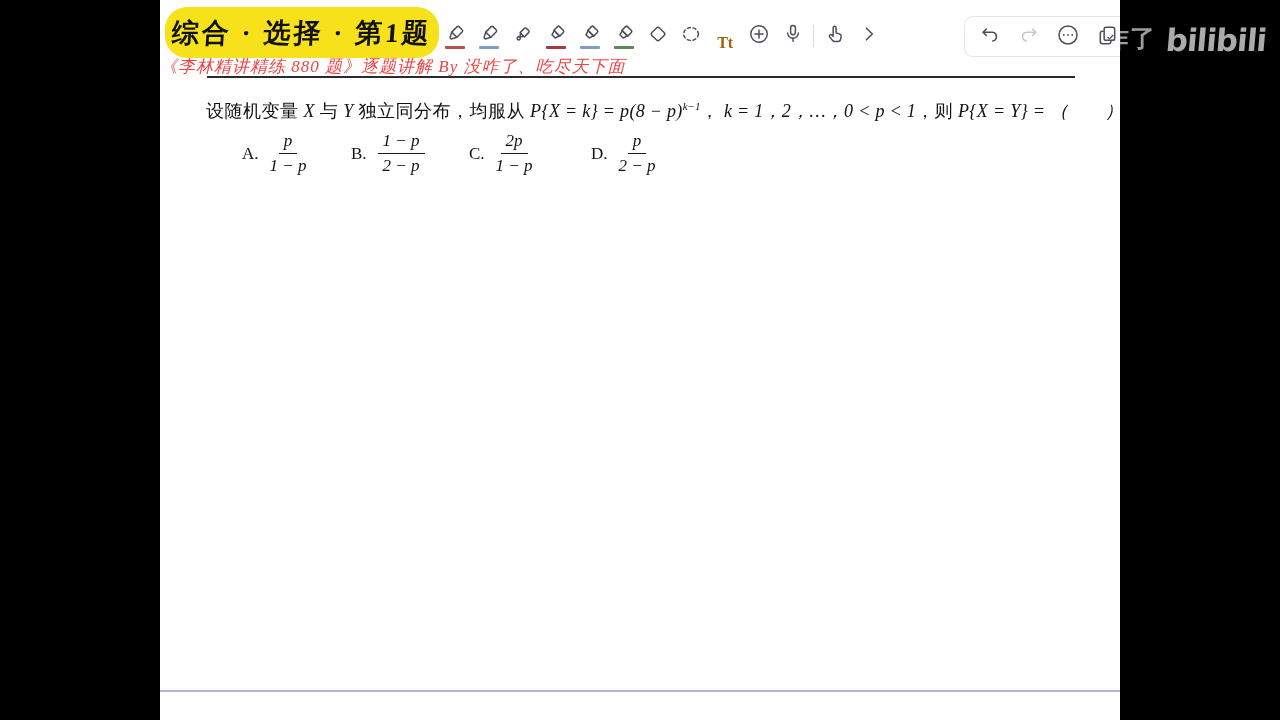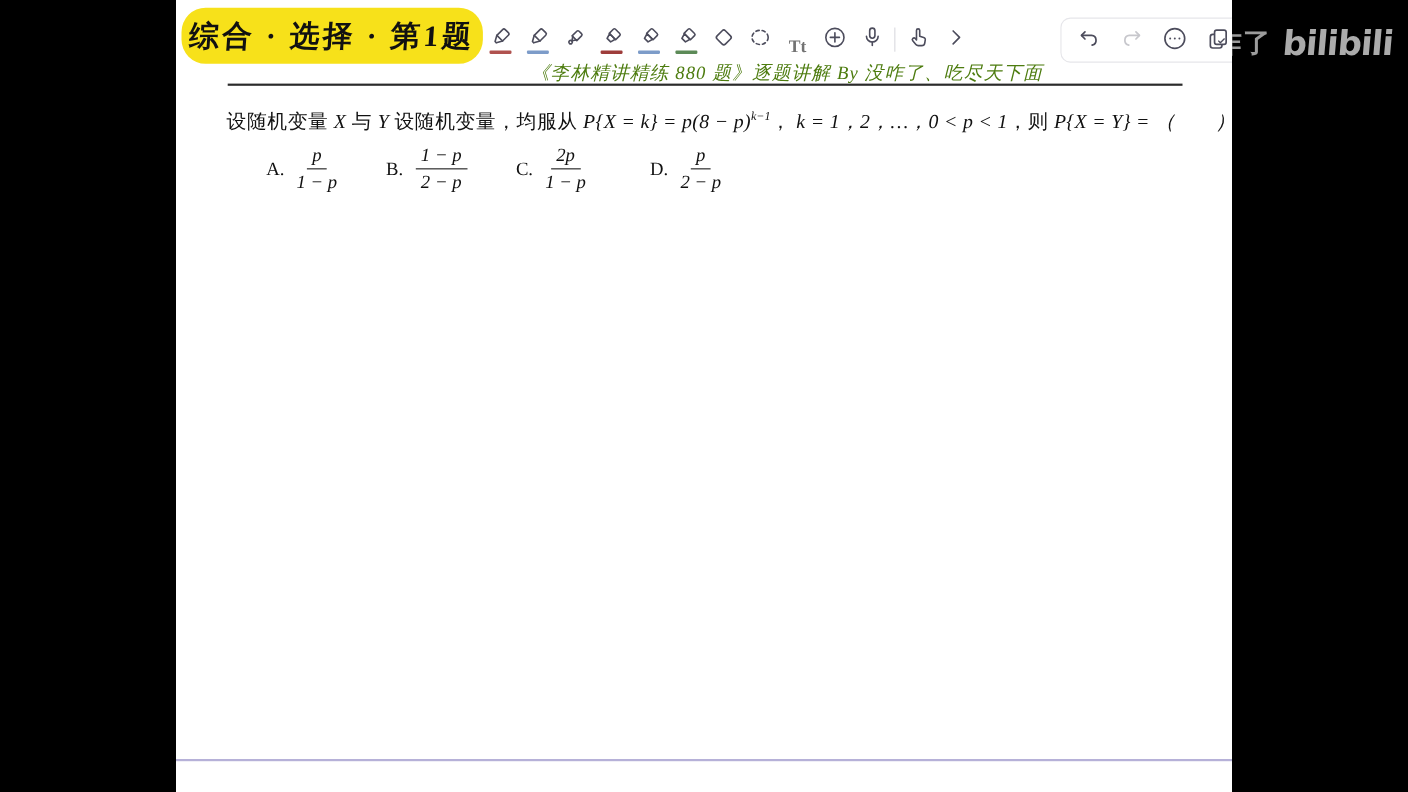--- a/index.html
+++ b/index.html
@@ -19,35 +19,35 @@
                   transform:skewX(-4deg); white-space:nowrap; }
 
   
   .toolbar { position:absolute; left:272px; top:13px; width:460px; height:45px;
              display:flex; align-items:center; justify-content:space-between;
              padding:0 10px; }
   .tool { display:flex; flex-direction:column; align-items:center; justify-content:center;
           width:26px; height:40px; background:none; border:none; cursor:pointer; color:#4c4c5c; }
   .tool svg { display:block; }
   .tool-underline { width:20px; height:3px; border-radius:1px; margin-top:1px; background:transparent; }
-  .tt-label { font-size:16px; font-weight:700; color:#737373;
+  .tt-label { font-size:16px; font-weight:700; color:#a16207;
               font-family:"Liberation Serif",serif; line-height:22px;margin-top:16px; }
   .toolbar-divider { width:1px; height:22px; background:#d9d9df; }
 
   
   .history-panel { position:absolute; left:804px; top:16px; width:170px; height:41px;
                    background:#fff; border:1px solid #e6e6ea; border-radius:9px;
                    display:flex; align-items:center; gap:16px; padding:0 14px; }
   .hbtn { background:none; border:none; cursor:pointer; width:24px; height:24px;
           display:flex; align-items:center; justify-content:center; color:#4c4c5c; }
   .hbtn.disabled { color:#c7c7cc; }
 
   
-  .doc-title { position:absolute; left:0; top:55px; width:788px; text-align:right;
-               font-size:17px; color:#4d7c0f; letter-spacing:1px; font-style:italic; }
+  .doc-title { position:absolute; left:0; top:55px; width:788px; text-align:left;
+               font-size:17px; color:#ef4444; letter-spacing:1px; font-style:italic; }
   .title-rule { position:absolute; left:47px; top:76px; width:868px; height:2px; background:#2b2b2b; }
 
   
   .problem { position:absolute; left:46px; top:92px; width:885px; font-size:18px;
              color:#111; line-height:28px; white-space:nowrap; }
   .cn { font-style:normal; letter-spacing:0.5px;margin-top:48px; }
   .math { font-style:italic; letter-spacing:0.3px; }
   .sup { font-size:11px; font-style:italic; vertical-align:super; letter-spacing:0; }
 
   
@@ -262,21 +262,21 @@
               <path d="M12 13.5l2 2 4-4" stroke-width="1.3"></path>
             </svg>
         </span>
       </button>
     </div>
 
     <div class="doc-title">《李林精讲精练 880 题》逐题讲解 By 没咋了、吃尽天下面</div>
     <div class="title-rule" style="background: rgb(43, 43, 43);"></div>
 
     <div class="problem">
-      <span class="cn">设随机变量 </span><span class="math">X</span><span class="cn"> 与 </span><span class="math">Y</span><span class="cn"> 设随机变量，均服从 </span><span class="math">P{X = k} = p(8 − p)</span><sup class="sup">k−1</sup><span class="cn">， </span><span class="math">k = 1，2，…，0 &lt; p &lt; 1</span><span class="cn">，则 </span><span class="math">P{X = Y} = （　　）.</span>
+      <span class="cn">设随机变量 </span><span class="math">X</span><span class="cn"> 与 </span><span class="math">Y</span><span class="cn"> 独立同分布，均服从 </span><span class="math">P{X = k} = p(8 − p)</span><sup class="sup">k−1</sup><span class="cn">， </span><span class="math">k = 1，2，…，0 &lt; p &lt; 1</span><span class="cn">，则 </span><span class="math">P{X = Y} = （　　）.</span>
     </div>
 
     <div class="option opt-a">
       <span class="opt-label">A.</span>
       <span class="frac">
         <span class="num">p</span>
         <span class="den">1 − p</span>
       </span>
     </div>
     <div class="option opt-b">

